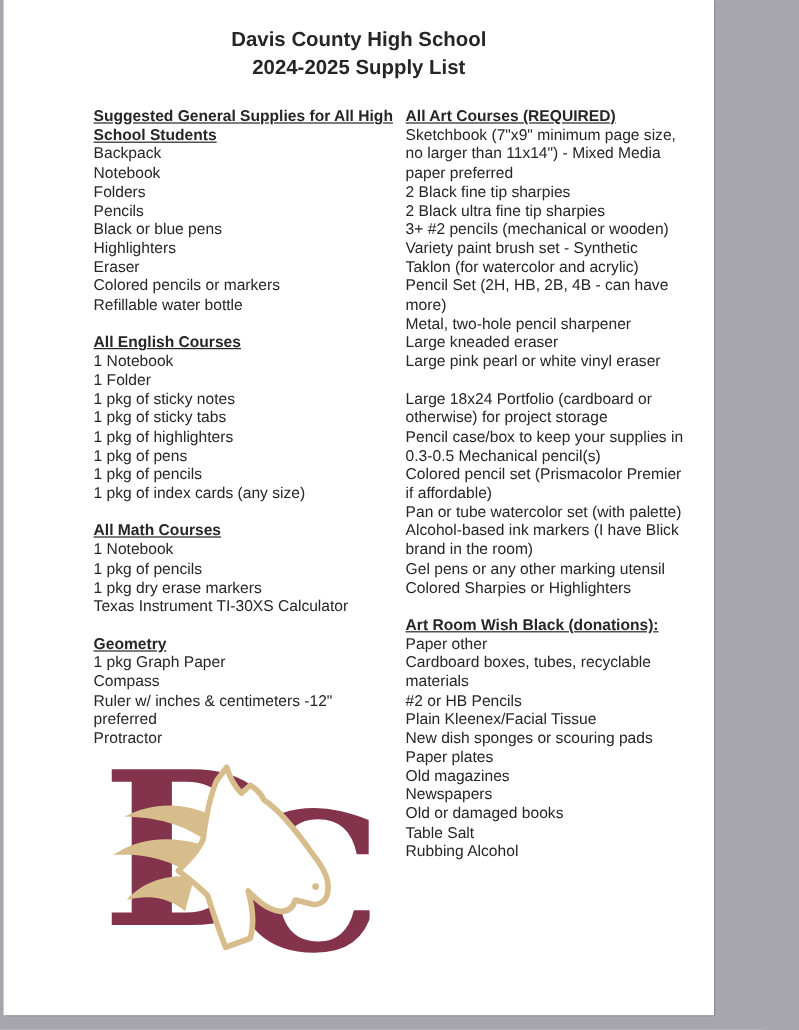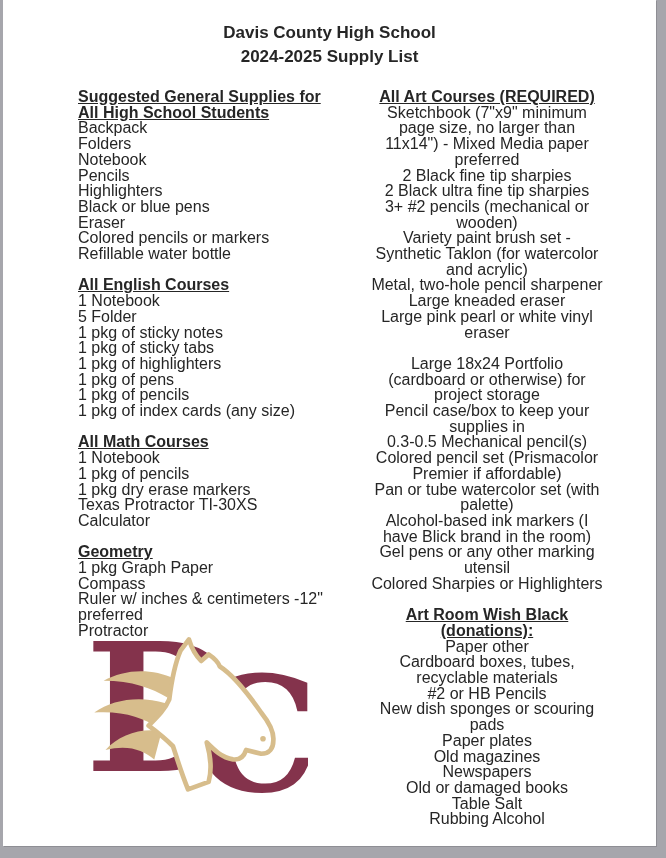--- a/index.html
+++ b/index.html
@@ -10,41 +10,41 @@
     position: relative;
     overflow: hidden;
   }
   .viewport {
     position: absolute; inset: 0;
     background: #a6a6ac;
   }
   .page {
     position: absolute;
     left: 3px; top: 0;
-    width: 653px; height: 846px;
+    width: 592px; height: 846px;
     background: #ffffff;
     box-shadow: 1px 1px 0 #8e8e94;
   }
   .doc-title {
     position: absolute;
     top: 21px; left: 0; right: 0;
     text-align: center;
     font-weight: bold;
     font-size: 17px;
     line-height: 24px;
     color: #262626;
   }
   .col {
     position: absolute;
     top: 89px;
     color: #262626;
-    font-size: 16px;
+    font-size: 13px;
   }
   .col-left  { left: 75px;  width: 255px; }
-  .col-right { left: 368px; width: 232px; text-align: center; }
+  .col-right { left: 335px; width: 232px; }
   .section { margin-bottom: 15.7px; }
   .heading {
     font-weight: bold;
     text-decoration: underline;
     line-height: 15.7px;
   }
   .item { line-height: 15.7px; }
   .logo {
     position: absolute;
     left: 80px; top: 630px;
@@ -62,83 +62,85 @@
 
     <div class="doc-title">
       <div>Davis County High School</div>
       <div>2024-2025 Supply List</div>
     </div>
 
     <div class="col col-left">
         <div class="section">
           <div class="heading">Suggested General Supplies for All High School Students</div>
           <div class="item">Backpack</div>
+          <div class="item">Notebook</div>
           <div class="item">Folders</div>
-          <div class="item">Notebook</div>
           <div class="item">Pencils</div>
+          <div class="item">Black or blue pens</div>
           <div class="item">Highlighters</div>
-          <div class="item">Black or blue pens</div>
           <div class="item">Eraser</div>
           <div class="item">Colored pencils or markers</div>
           <div class="item">Refillable water bottle</div>
         </div>
         <div class="section">
           <div class="heading">All English Courses</div>
           <div class="item">1 Notebook</div>
-          <div class="item">5 Folder</div>
+          <div class="item">1 Folder</div>
           <div class="item">1 pkg of sticky notes</div>
           <div class="item">1 pkg of sticky tabs</div>
           <div class="item">1 pkg of highlighters</div>
           <div class="item">1 pkg of pens</div>
           <div class="item">1 pkg of pencils</div>
           <div class="item">1 pkg of index cards (any size)</div>
         </div>
         <div class="section">
           <div class="heading">All Math Courses</div>
           <div class="item">1 Notebook</div>
           <div class="item">1 pkg of pencils</div>
           <div class="item">1 pkg dry erase markers</div>
-          <div class="item">Texas Protractor TI-30XS Calculator</div>
+          <div class="item">Texas Instrument TI-30XS Calculator</div>
         </div>
         <div class="section">
           <div class="heading">Geometry</div>
           <div class="item">1 pkg Graph Paper</div>
           <div class="item">Compass</div>
           <div class="item">Ruler w/ inches &amp; centimeters -12" preferred</div>
           <div class="item">Protractor</div>
         </div>
       </div>
 
     <div class="col col-right">
         <div class="section">
           <div class="heading">All Art Courses (REQUIRED)</div>
           <div class="item">Sketchbook (7"x9" minimum page size, no larger than 11x14") - Mixed Media paper preferred</div>
           <div class="item">2 Black fine tip sharpies</div>
           <div class="item">2 Black ultra fine tip sharpies</div>
           <div class="item">3+ #2 pencils (mechanical or wooden)</div>
           <div class="item">Variety paint brush set - Synthetic Taklon (for watercolor and acrylic)</div>
+          <div class="item">Pencil Set (2H, HB, 2B, 4B - can have more)</div>
           <div class="item">Metal, two-hole pencil sharpener</div>
           <div class="item">Large kneaded eraser</div>
           <div class="item">Large pink pearl or white vinyl eraser</div>
         </div>
         <div class="section">
           <div class="item">Large 18x24 Portfolio (cardboard or otherwise) for project storage</div>
           <div class="item">Pencil case/box to keep your supplies in</div>
           <div class="item">0.3-0.5 Mechanical pencil(s)</div>
           <div class="item">Colored pencil set (Prismacolor Premier if affordable)</div>
           <div class="item">Pan or tube watercolor set (with palette)</div>
           <div class="item">Alcohol-based ink markers (I have Blick brand in the room)</div>
           <div class="item">Gel pens or any other marking utensil</div>
           <div class="item">Colored Sharpies or Highlighters</div>
         </div>
         <div class="section">
           <div class="heading">Art Room Wish Black (donations):</div>
           <div class="item">Paper other</div>
           <div class="item">Cardboard boxes, tubes, recyclable materials</div>
           <div class="item">#2 or HB Pencils</div>
+          <div class="item">Plain Kleenex/Facial Tissue</div>
           <div class="item">New dish sponges or scouring pads</div>
           <div class="item">Paper plates</div>
           <div class="item">Old magazines</div>
           <div class="item">Newspapers</div>
           <div class="item">Old or damaged books</div>
           <div class="item">Table Salt</div>
           <div class="item">Rubbing Alcohol</div>
         </div>
       </div>
 

